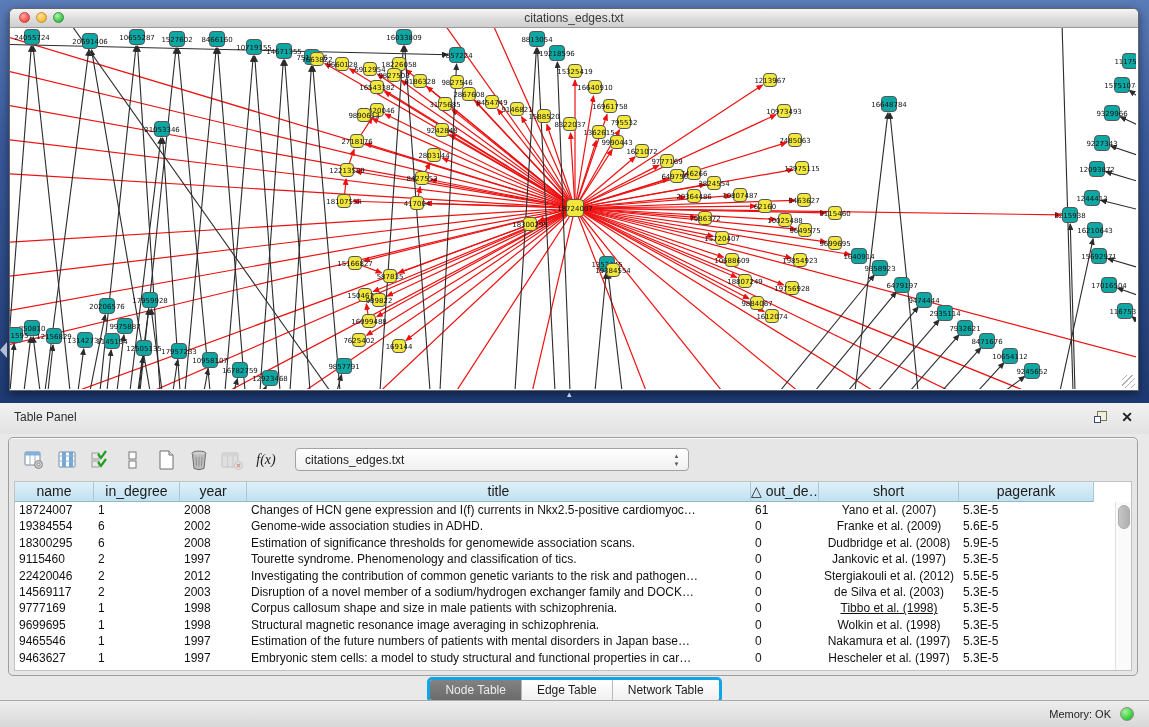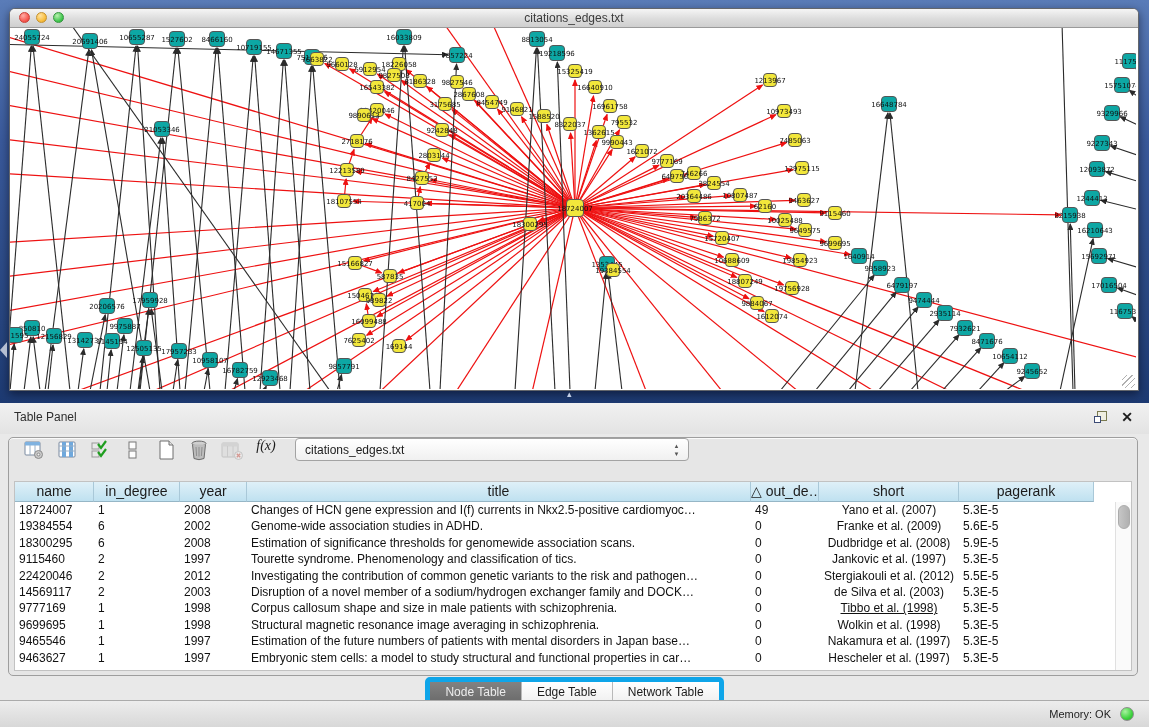--- a/index.html
+++ b/index.html
@@ -33,21 +33,21 @@
   .panel-header{position:absolute;left:0;top:403px;width:1149px;height:31px;
     background:linear-gradient(#f1f1f1,#e3e3e3);}
   .panel-title{position:absolute;left:14px;top:0;line-height:29px;font-size:12px;color:#2e2e2e;}
   .panel-float{position:absolute;right:42px;top:8px;width:13px;height:13px;}
   .panel-float .sq1{position:absolute;left:3px;top:0;width:8px;height:8px;border:1px solid #7a7a50;background:#efeee0;}
   .panel-float .sq2{position:absolute;left:0;top:5px;width:5px;height:5px;border:1px solid #3c4b75;background:#fff;}
   .panel-close{position:absolute;right:16px;top:5px;font-size:14px;font-weight:bold;color:#1d1d1d;line-height:18px;}
 
   .panel-box{position:absolute;left:8px;top:437px;width:1130px;height:239px;box-sizing:border-box;
     border:1px solid #9e9e9e;border-radius:5px;background:#e6e6e6;box-shadow:inset 0 1px 0 #fafafa;}
-  .toolbar{height:43px;display:flex;align-items:flex-start;padding-left:13px;}
+  .toolbar{height:43px;display:flex;align-items:center;padding-left:13px;}
   .tbtn{width:24px;height:24px;margin-right:9px;display:flex;align-items:center;justify-content:center;}
   .tbtn svg{display:block;}
   .fx-label{font-size:14px;font-style:italic;font-family:"Liberation Serif",serif;color:#1a1a1a;margin-right:4px;width:26px;text-align:center;}
   .combo{width:394px;height:23px;margin-left:12px;border:1px solid #a3a3a3;border-radius:4px;
     background:linear-gradient(#ffffff,#f0f0f0);display:flex;align-items:center;padding:0 9px;
     font-size:12px;color:#1c1c1c;position:relative;box-sizing:border-box;}
   .combo .stepper{position:absolute;right:7px;top:3px;width:9px;font-size:6px;line-height:8px;color:#555;text-align:center;}
 
   .table-wrap{position:absolute;left:5px;right:5px;top:43px;bottom:4px;background:#fff;
     border:1px solid #c2c2c2;overflow:hidden;}
@@ -58,21 +58,21 @@
   .th.filler{background:#fff;border-right:none;border-bottom:none;}
   .trow{display:flex;height:16.4px;}
   .td{box-sizing:border-box;font-size:12px;line-height:16.4px;color:#111;padding:0 4px;
     overflow:hidden;white-space:nowrap;}
   .vscroll{position:absolute;right:0;top:20px;bottom:0;width:15px;background:#fafafa;border-left:1px solid #e0e0e0;}
   .vthumb{position:absolute;left:2px;top:3px;width:10px;height:22px;border-radius:6px;
     background:linear-gradient(90deg,#c6c6c6,#b0b0b0);border:1px solid #ababab;}
 
   
   .tabs-row{position:absolute;left:0;top:677px;width:1149px;height:22px;display:flex;justify-content:center;}
-  .segmented{display:flex;height:20px;border:5px solid #0ea5e9;border-radius:5px;overflow:hidden;
+  .segmented{display:flex;height:20px;border:3px solid #0ea5e9;border-radius:5px;overflow:hidden;
     background:#fcfcfc;box-shadow:0 1px 0 rgba(255,255,255,.7);}
   .segment{padding:0 15px;font-size:12px;line-height:20px;color:#1c1c1c;
     background:linear-gradient(#ffffff,#f0f0f0);border-right:1px solid #b9b9b9;}
   .segment:last-child{border-right:none;}
   .segment.selected{background:linear-gradient(#828282,#6b6b6b);color:#ececec;}
 
   
   .status-bar{position:absolute;left:0;top:700px;width:1149px;height:27px;
     background:linear-gradient(#ededed,#d8d8d8);border-top:1px solid #ababab;box-sizing:border-box;padding-left:7px;}
   .memory-label{position:absolute;right:38px;line-height:26px;font-size:11px;color:#1e1e1e;}
@@ -811,21 +811,21 @@
         <div class="th" style="width: 140px;">short</div>
         <div class="th" style="width: 135px;">pagerank</div>
         <div class="th filler" style="flex: 1 1 0%;"></div>
       </div>
     <div id="tbody">
         <div class="trow">
           <div class="td" style="width: 79px; text-align: left;">18724007</div>
           <div class="td" style="width: 86px; text-align: left;">1</div>
           <div class="td" style="width: 67px; text-align: left;">2008</div>
           <div class="td" style="width: 504px; text-align: left;">Changes of HCN gene expression and I(f) currents in Nkx2.5-positive cardiomyoc…</div>
-          <div class="td" style="width: 68px; text-align: left;">49</div>
+          <div class="td" style="width: 68px; text-align: left;">61</div>
           <div class="td" style="width: 140px; text-align: center;">Yano et al. (2007)</div>
           <div class="td" style="width: 135px; text-align: left;">5.3E-5</div>
         </div>
         <div class="trow">
           <div class="td" style="width: 79px; text-align: left;">19384554</div>
           <div class="td" style="width: 86px; text-align: left;">6</div>
           <div class="td" style="width: 67px; text-align: left;">2002</div>
           <div class="td" style="width: 504px; text-align: left;">Genome-wide association studies in ADHD.</div>
           <div class="td" style="width: 68px; text-align: left;">0</div>
           <div class="td" style="width: 140px; text-align: center;">Franke et al. (2009)</div>

